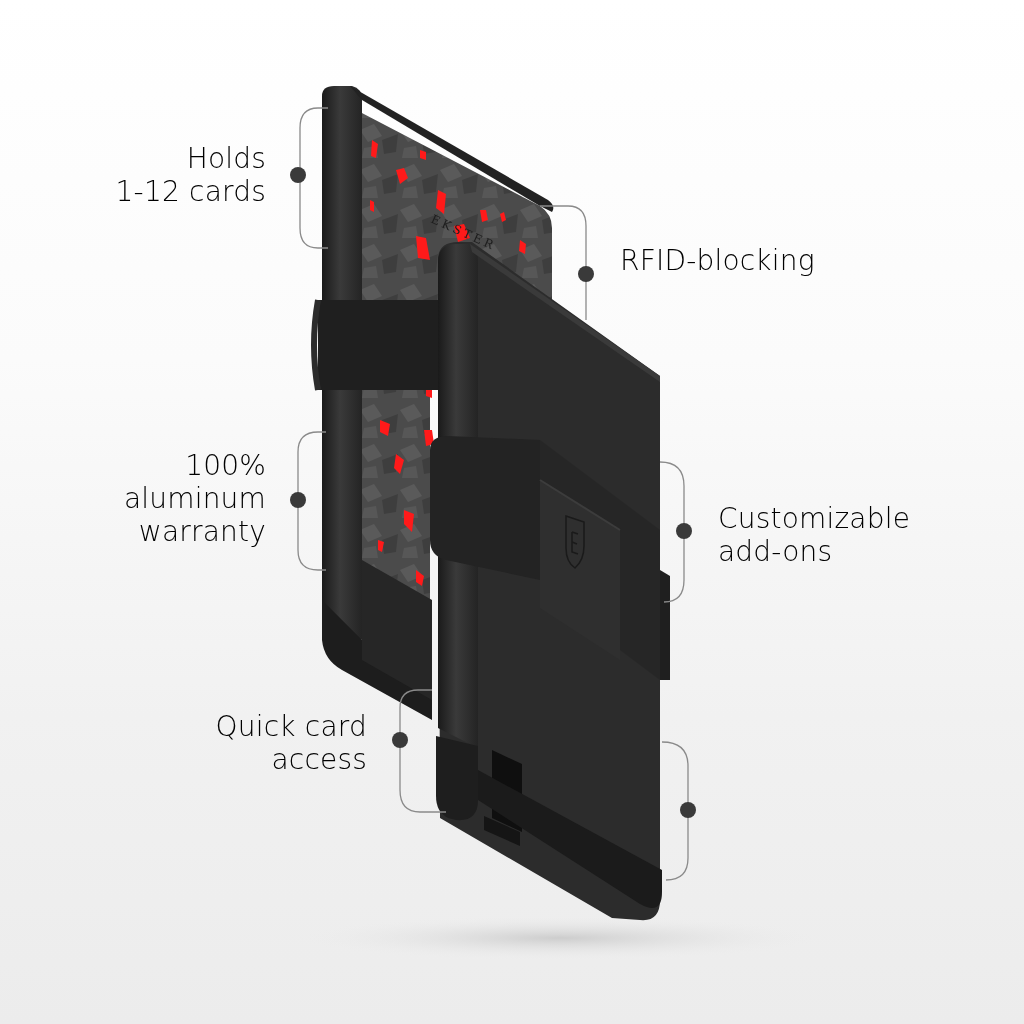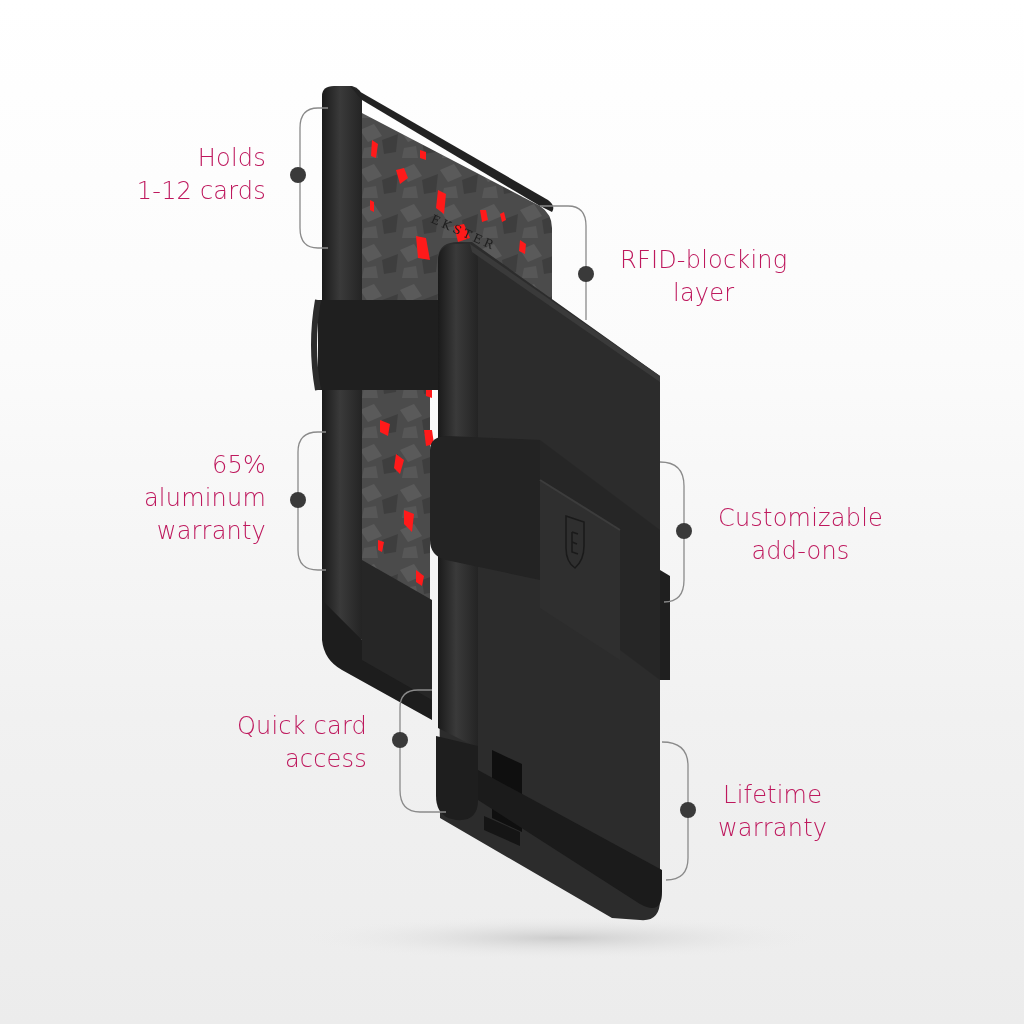--- a/index.html
+++ b/index.html
@@ -3,25 +3,25 @@
 <meta charset="utf-8">
 <style>
   html, body { margin:0; padding:0; }
   body {
     width:1024px; height:1024px; overflow:hidden; position:relative;
     background: linear-gradient(to bottom, #ffffff 0%, #fbfbfb 35%, #f1f1f1 70%, #ececec 100%);
     font-family: "DejaVu Sans", "Liberation Sans", sans-serif;
   }
   .stage { position:absolute; left:0; top:0; width:1024px; height:1024px; }
   .label {
-    position:absolute; color:#be185d; font-size:24px; line-height:33px;
+    position:absolute; color:#000000; font-size:28px; line-height:33px;
     letter-spacing:0.2px; white-space:nowrap; font-weight:300;
   }
   .label.right { text-align:right; }
-  .label.left { text-align:center; }
+  .label.left { text-align:left; }
   .label span { display:block; }
   svg.product { position:absolute; left:0; top:0; }
 </style>
 </head>
 <body>
 
 <div class="stage">
 
   <svg class="product" width="1024" height="1024" viewBox="0 0 1024 1024">
     <defs>
@@ -135,37 +135,32 @@
     </g>
   </svg>
 
   <div class="label right" style="right:758px; top:142px;">
     <span>Holds</span>
     <span>1-12 cards</span>
   </div>
 
   <div class="label left" style="left:620px; top:244px;">
     <span>RFID-blocking</span>
-    <span>layer</span>
   </div>
 
   <div class="label right" style="right:758px; top:449px;">
-    <span>65%</span>
+    <span>100%</span>
     <span>aluminum</span>
     <span>warranty</span>
   </div>
 
   <div class="label left" style="left:718px; top:502px;">
     <span>Customizable</span>
     <span>add-ons</span>
   </div>
 
   <div class="label right" style="right:657px; top:710px;">
     <span>Quick card</span>
     <span>access</span>
   </div>
 
-  <div class="label left" style="left:718px; top:779px;">
-    <span>Lifetime</span>
-    <span>warranty</span>
-  </div>
 
 </div>
 
 </body></html>

